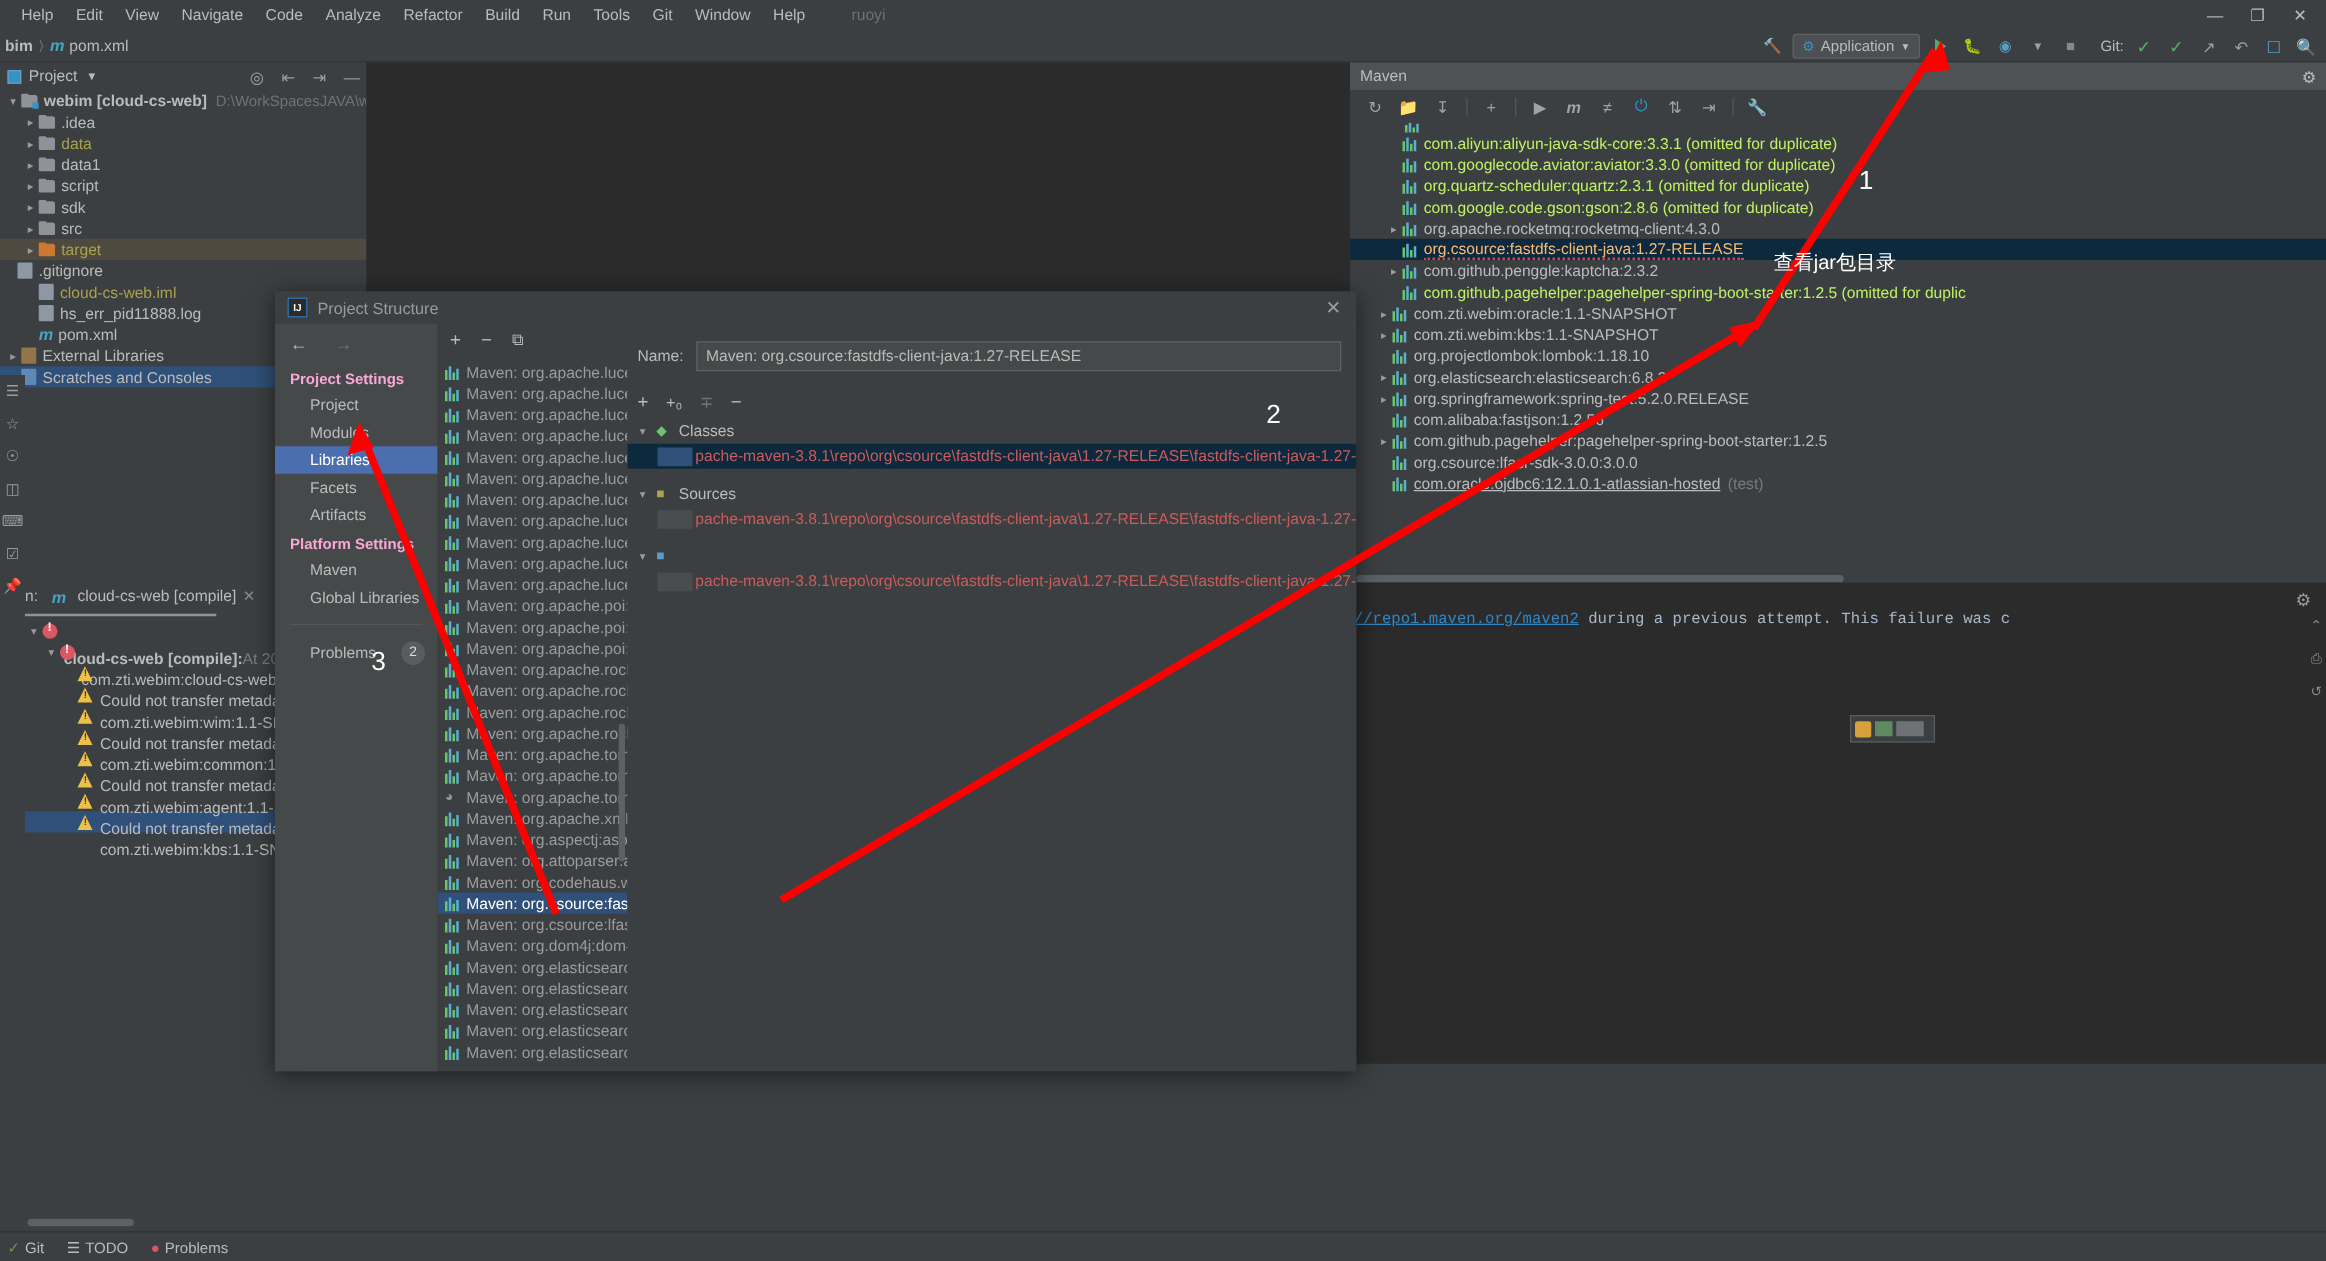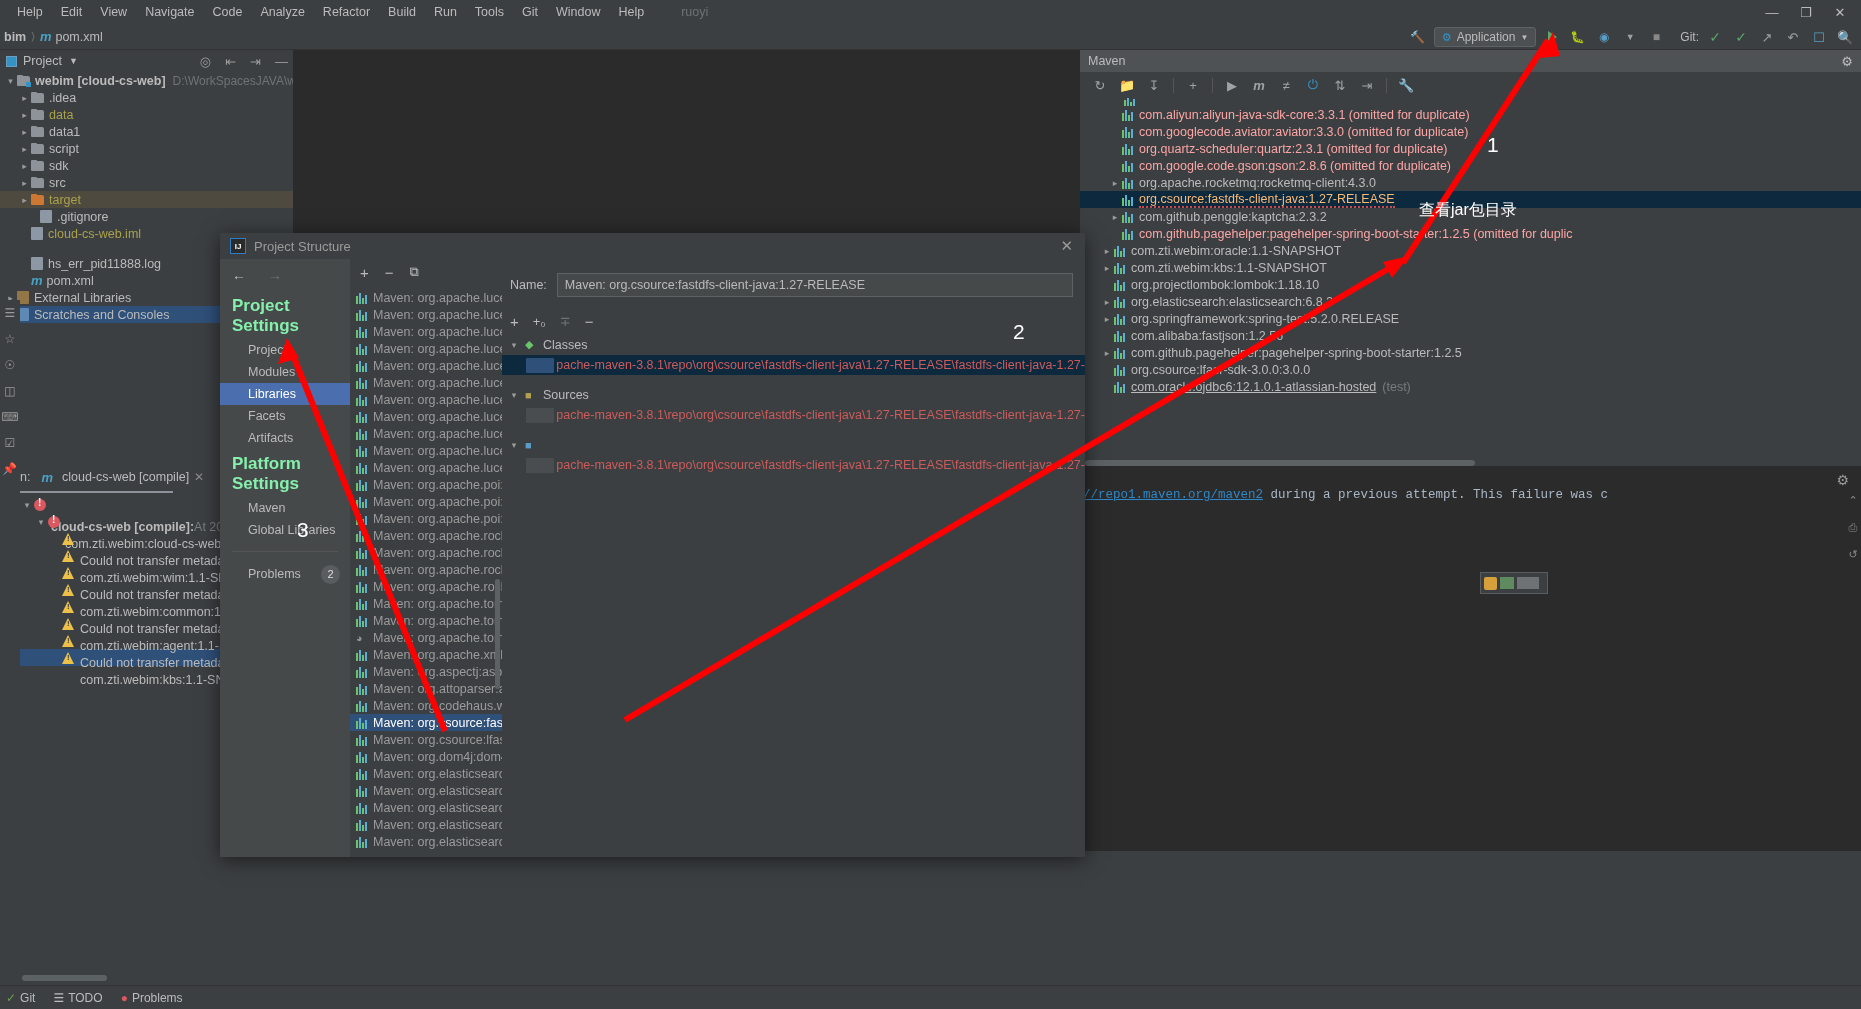--- a/index.html
+++ b/index.html
@@ -93,21 +93,21 @@
   .maven-tree { position:absolute; left:0; top:48px; width:781px; height:348px; overflow:hidden; font-size:12.5px; }
   .mrow { height:17px; display:flex; align-items:center; white-space:nowrap; padding-left:44px; }
   .mrow.sel { background:#0d293e; }
   .mrow .exp { width:14px; color:#9b9b9b; font-size:9px; flex:0 0 14px; text-align:center; margin-left:-16px;}
   .jaricon { width:11px;height:12px;margin-right:6px;flex:0 0 11px; display:flex; align-items:flex-end; gap:1px;}
   .jaricon i { display:block; width:2px; background:#6ac46a; }
   .jaricon i:nth-child(2){background:#5ab0d0;}
   .jaricon i:nth-child(3){background:#6ac46a;}
   .jaricon i:nth-child(4){background:#5ab0d0;}
   .mlabel { color:#9b9b9b; }
-  .mlabel.dim { color:#fca5a5;text-align:right; }
+  .mlabel.dim { color:#bef264;text-align:right; }
   .mlabel.bright { color:#bbbbbb; }
   .mlabel.link { color:#bbbbbb; text-decoration:underline; }
   .mlabel.wavy { border-bottom:2px dotted #cc4a4a; color:#fdba74;}
 
   .maven-hscroll { position:absolute; left:1085px; top:457px; width:390px; height:6px; background:#5c6164; border-radius:3px;}
 
   
   .console-right { position:absolute; left:1080px; top:466px; width:781px; height:385px; background:#2b2b2b; }
   .console-gear { position:absolute; right:12px; top:6px; color:#9b9b9b; font-size:14px;}
   .console-text { position:absolute; left:3px; top:22px; font-family:"Liberation Mono", monospace; font-size:12.5px; white-space:nowrap;}
@@ -156,21 +156,21 @@
     position:absolute; left:220px; top:233px; width:865px; height:624px;
     background:#3c3f41; box-shadow:0 3px 18px rgba(0,0,0,.55);
   }
   .dlg-title { height:26px; display:flex; align-items:center; padding-left:10px; gap:8px;}
   .ij-logo { width:16px;height:16px; background:#2b2b2b; border:1.5px solid #2d7cc4; display:flex; align-items:center; justify-content:center; color:#fff; font-size:8px; font-weight:bold;}
   .dlg-title .t { color:#9b9b9b; font-size:13px; }
   .dlg-close { position:absolute; right:12px; top:4px; color:#9b9b9b; font-size:15px;}
 
   .dlg-left { position:absolute; left:0; top:26px; width:130px; height:598px; background:#45494a; }
   .dlg-nav-arrows { height:32px; display:flex; align-items:center; gap:22px; padding-left:12px; color:#bbb; font-size:14px;}
-  .nav-sec { color:#86efac; font-weight:bold; font-size:17px; padding:5px 0 3px 12px;}
+  .nav-sec { color:#f9a8d4; font-weight:bold; font-size:12px; padding:5px 0 3px 12px;}
   .nav-item { height:22px; display:flex; align-items:center; padding-left:28px; color:#bbbbbb; font-size:12.5px;}
   .nav-item.sel { background:#4b6eaf; color:#ffffff; }
   .nav-divider { height:1px; background:#555; margin:10px 12px; }
   .nav-problems { height:24px; display:flex; align-items:center; padding-left:28px; color:#bbb; font-size:12.5px; justify-content:space-between; padding-right:10px;}
   .badge { width:19px;height:19px;border-radius:50%;background:#5a5d5f;color:#ddd;display:flex;align-items:center;justify-content:center;font-size:11px;}
 
   .dlg-mid { position:absolute; left:130px; top:26px; width:152px; height:598px; background:#3c3f41; }
   .dlg-mid-tb { height:26px; display:flex; align-items:center; gap:16px; padding-left:10px; color:#bbb; font-size:15px;}
   .lib-list { position:absolute; left:0; top:30px; width:152px; height:568px; overflow:hidden; font-size:12.5px;}
   .lrow { height:17px; display:flex; align-items:center; white-space:nowrap; padding-left:6px;}
@@ -309,29 +309,29 @@
     <div class="trow" style="padding-left:18px;">
       <span class="tw">▸</span>
       <span class="folder src"></span>
       <span class="tlabel">src</span>
     </div>
     <div class="trow sel" style="padding-left:18px;">
       <span class="tw">▸</span>
       <span class="folder orange"></span>
       <span class="tlabel olive">target</span>
     </div>
-    <div class="trow" style="padding-left:40px;text-align:center;">
+    <div class="trow" style="padding-left:14px;text-align:center;">
       <span class="fileic"></span>
       <span class="tlabel">.gitignore</span>
     </div>
     <div class="trow" style="padding-left:31px;">
       <span class="fileic"></span>
       <span class="tlabel olive">cloud-cs-web.iml</span>
     </div>
-    <div class="trow" style="padding-left:31px;margin-top:13px;">
+    <div class="trow" style="padding-left:31px;">
       <span class="fileic"></span>
       <span class="tlabel">hs_err_pid11888.log</span>
     </div>
     <div class="trow" style="padding-left:31px;">
       <span class="m-icon">m</span>
       <span class="tlabel">pom.xml</span>
     </div>
     <div class="trow" style="padding-left:4px;">
       <span class="tw">▸</span>
       <span class="fileic" style="background:#b08a4a;"></span>

